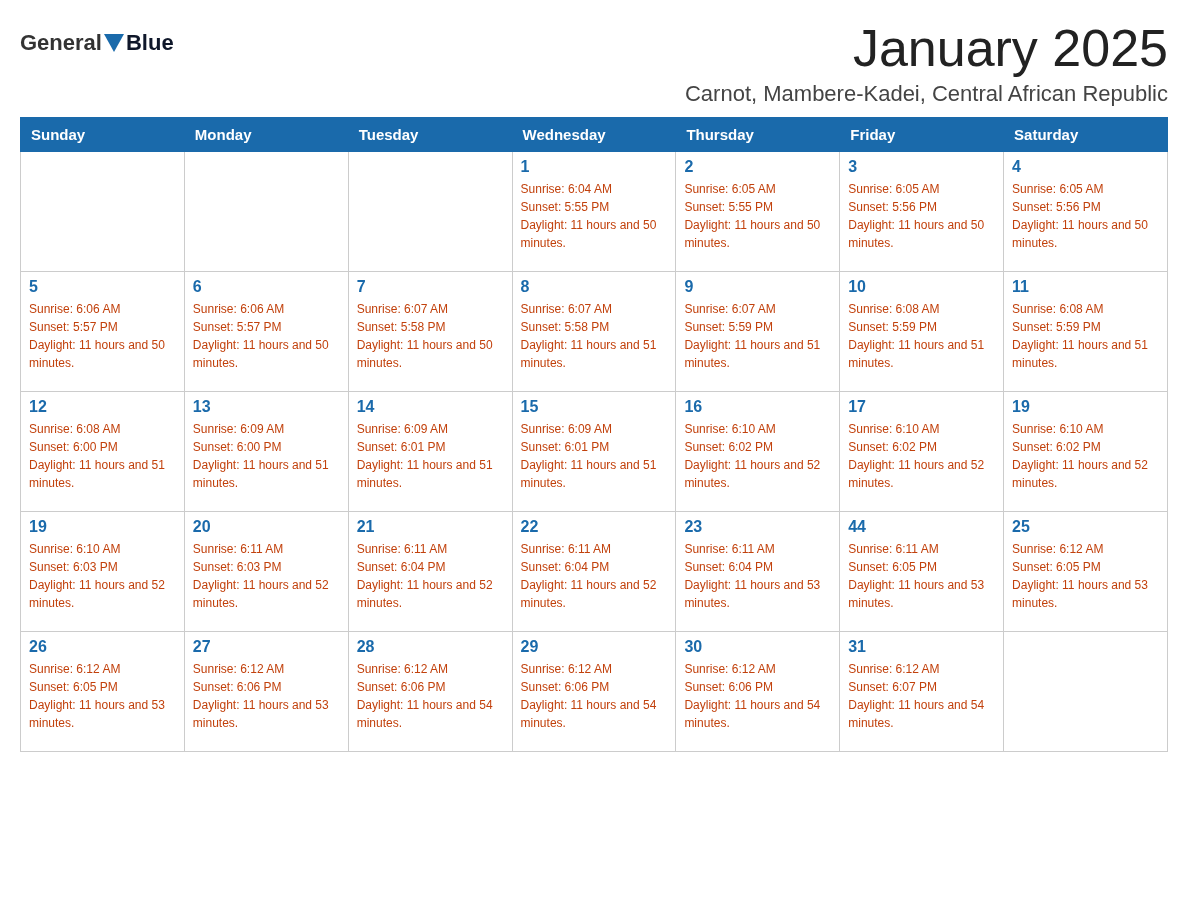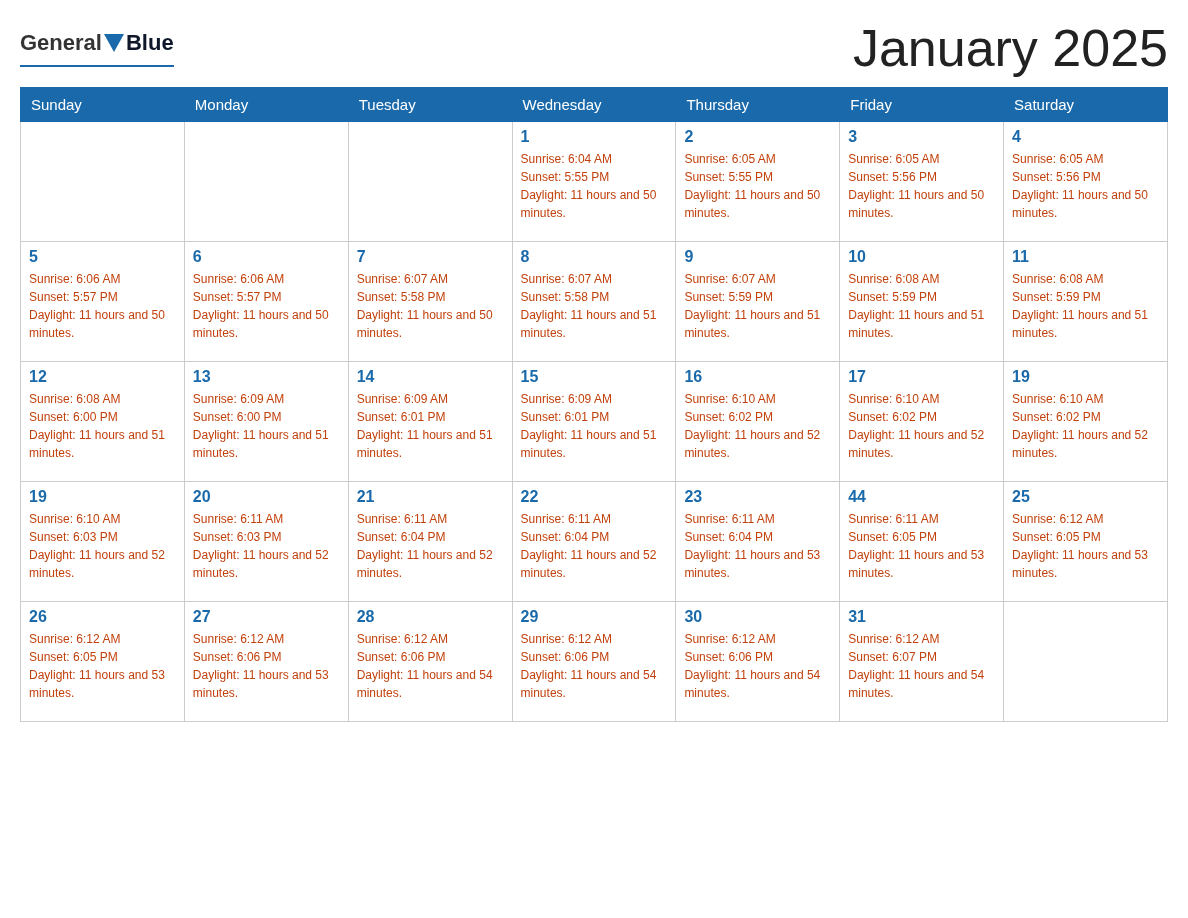--- a/index.html
+++ b/index.html
@@ -11,21 +11,21 @@
       min-height: 918px;
     }
     .header-area {
       display: flex;
       justify-content: space-between;
       align-items: flex-start;
       margin-bottom: 8px;
     }
     .logo {
       display: flex;
-      flex-direction: column;
+      flex-direction: row;
       align-items: flex-start;
       padding-top: 10px;
       gap: 7px;
     }
     .logo-text {
       display: flex;
       align-items: center;
       font-size: 22px;
       font-weight: bold;
       color: #333;
@@ -65,21 +65,21 @@
     }
     .calendar-table {
       width: 100%;
       border-collapse: collapse;
       margin-top: 10px;
     }
     .calendar-table th {
       background-color: #1a6aab;
       color: #fff;
       font-size: 15px;
-      font-weight: normal;
+      font-weight: bold;
       padding: 8px 10px;
       text-align: left;
       border: 1px solid #1a6aab;
     }
     .calendar-table td {
       border: 1px solid #ccc;
       vertical-align: top;
       padding: 6px 8px;
       width: 14.28%;
       min-height: 110px;
@@ -113,20 +113,21 @@
   <div class="logo">
     <div class="logo-text">
       <span class="logo-general">General</span>
       <span class="logo-triangle"></span>
       <span class="logo-blue">Blue</span>
     </div>
     <div class="logo-line"></div>
   </div>
   <div class="title-area">
     <div class="calendar-title">January 2025</div>
+    <div class="calendar-subtitle">Carnot, Mambere-Kadei, Central African Republic</div>
   </div>
 </div>
 
 <table class="calendar-table">
   <thead>
     <tr>
     <th>Sunday</th>
         <th>Monday</th>
         <th>Tuesday</th>
         <th>Wednesday</th>

